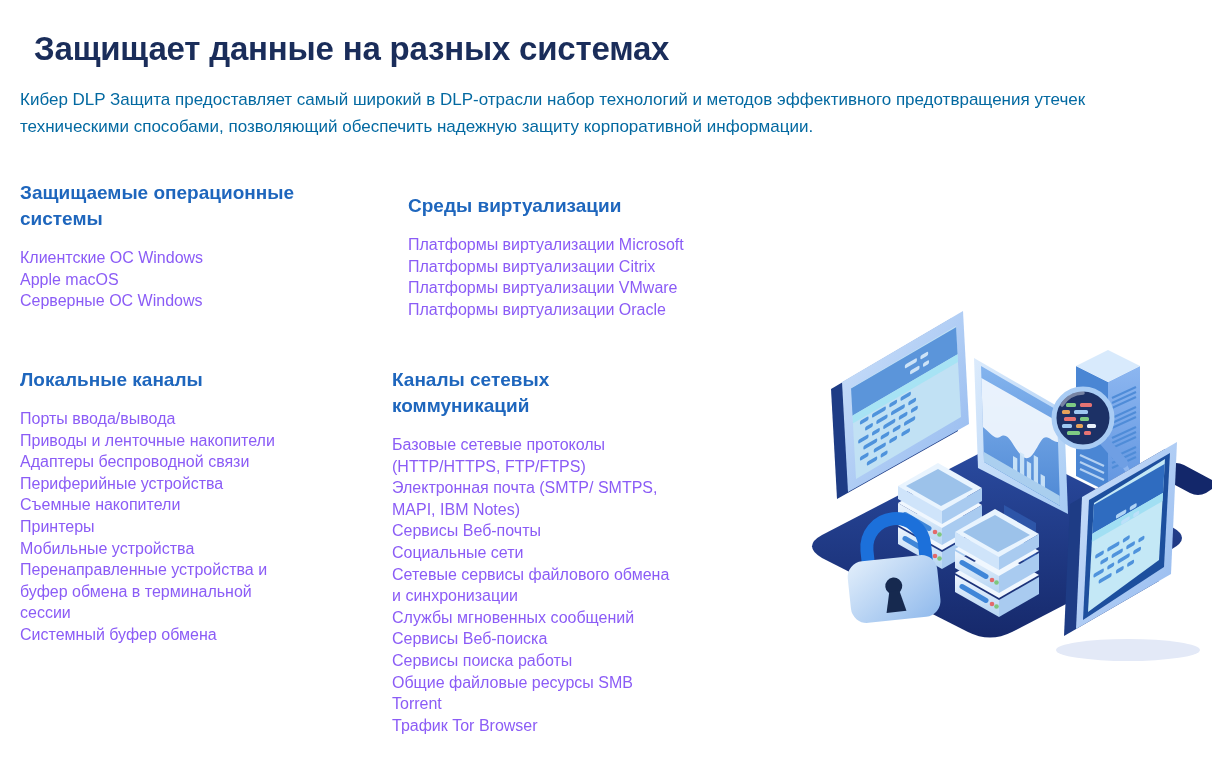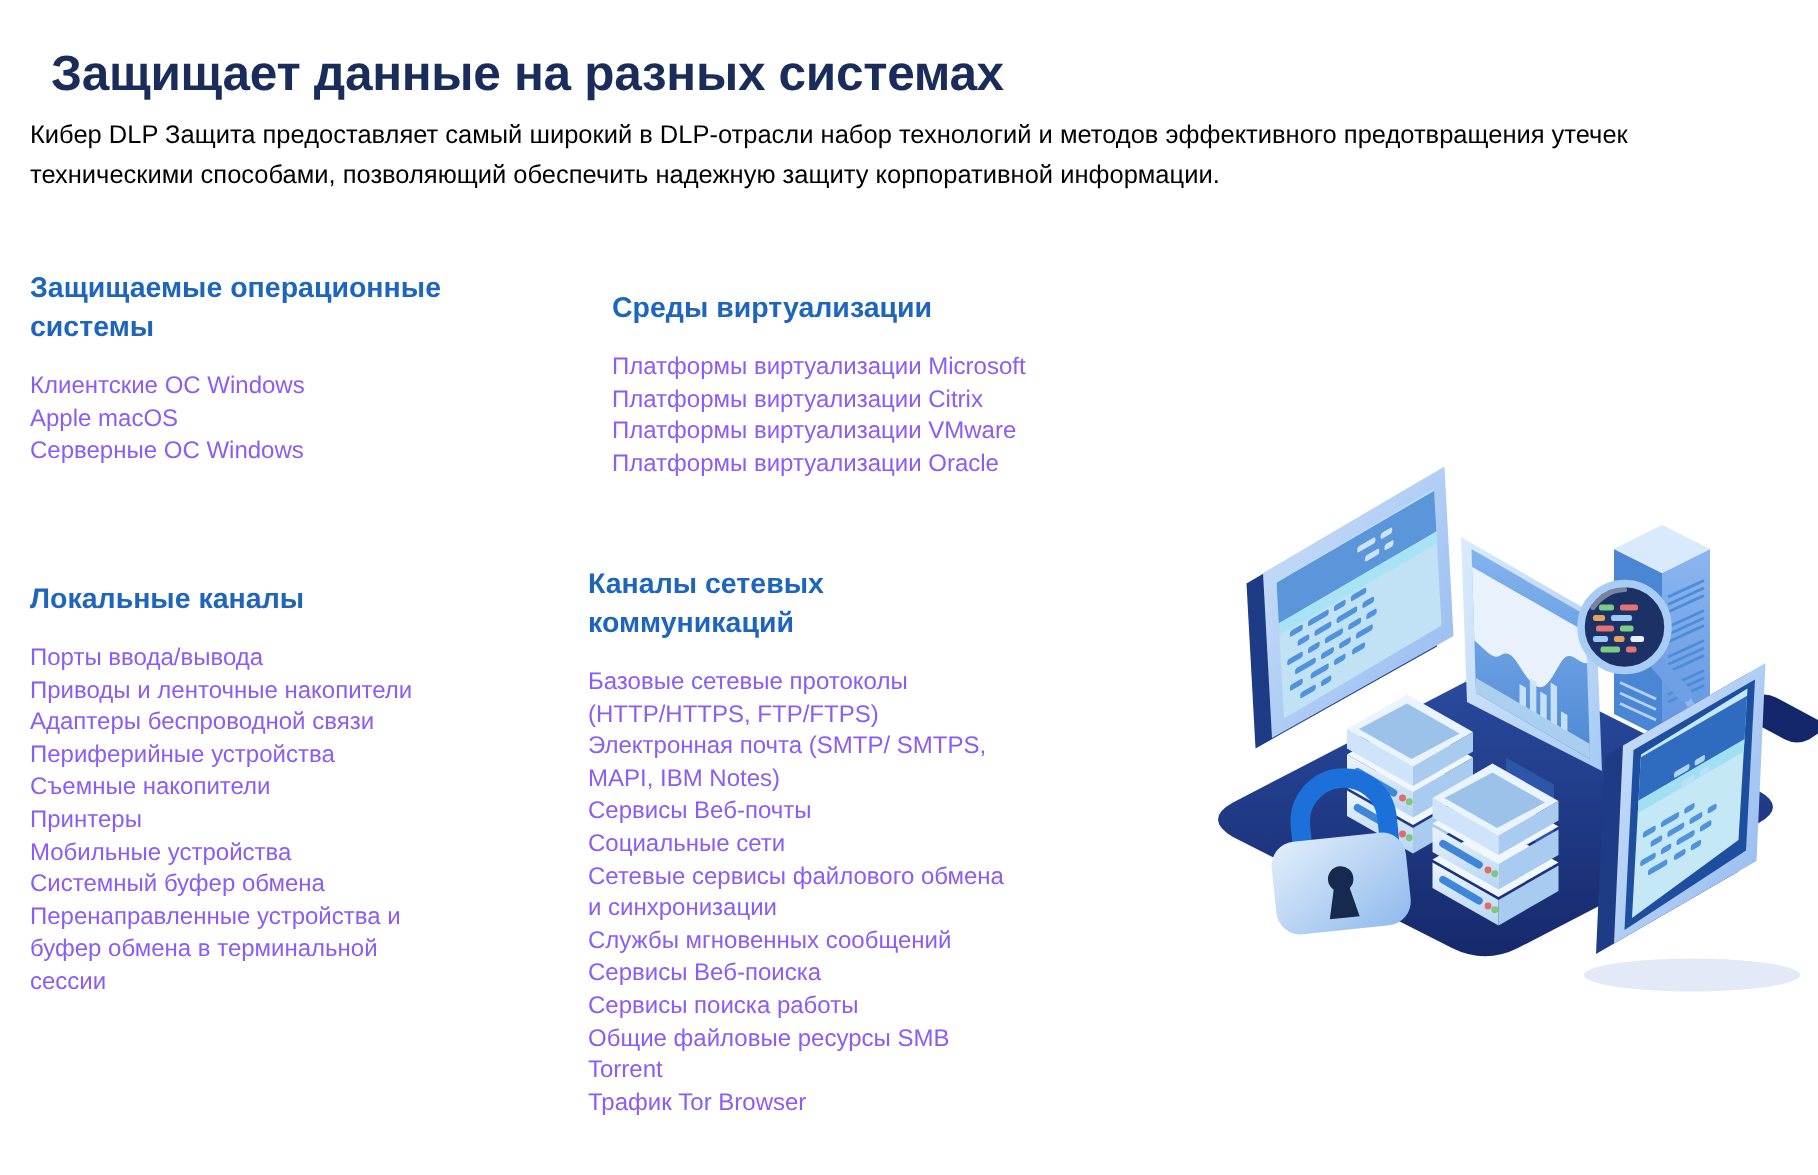--- a/index.html
+++ b/index.html
@@ -5,36 +5,36 @@
   html,body{margin:0;padding:0;}
   body{
     width:1212px;height:783px;position:relative;overflow:hidden;
     background:#ffffff;font-family:"Liberation Sans", sans-serif;
   }
   .page-title{
     position:absolute;left:20px;top:13px;margin:14px;
     font-size:33px;line-height:44px;font-weight:700;color:#1a2d5a;letter-spacing:-0.2px;
   }
   .page-desc{
-    position:absolute;left:20px;top:76px;margin:0;width:1130px;
-    font-size:17px;line-height:27px;color:#000000;white-space:pre-line;
+    position:absolute;left:20px;top:86px;margin:0;width:1130px;
+    font-size:17px;line-height:27px;color:#0369a1;white-space:pre-line;
   }
   .sec{position:absolute;}
   .sec h3{
     margin:0 0 15px;font-size:19px;line-height:26px;font-weight:700;
     color:#1e66bd;white-space:pre-line;
   }
   .sec ul{margin:0;padding:0;list-style:none;}
   .sec li{
     font-size:16px;line-height:21.6px;color:#8b5cf6;white-space:pre-line;
   }
   .sec-os{left:20px;top:180px;width:340px;}
   .sec-virt{left:408px;top:193px;width:330px;}
-  .sec-local{left:20px;top:367px;width:280px;margin-top:20px;}
-  .sec-net{left:392px;top:377px;width:312px;}
+  .sec-local{left:20px;top:367px;width:280px;}
+  .sec-net{left:392px;top:367px;width:312px;}
   .illustration{position:absolute;left:790px;top:290px;width:430px;height:400px;}
 </style>
 </head>
 <body>
 
 <main>
 
   <h1 class="page-title">Защищает данные на разных системах</h1>
 
   <p class="page-desc">Кибер DLP Защита предоставляет самый широкий в DLP-отрасли набор технологий и методов эффективного предотвращения утечек
@@ -66,24 +66,24 @@
     <h3>Локальные каналы</h3>
     <ul>
 
     <li>Порты ввода/вывода</li>
         <li>Приводы и ленточные накопители</li>
         <li>Адаптеры беспроводной связи</li>
         <li>Периферийные устройства</li>
         <li>Съемные накопители</li>
         <li>Принтеры</li>
         <li>Мобильные устройства</li>
-        <li>Системный буфер обмена</li>
         <li>Перенаправленные устройства и
 буфер обмена в терминальной
 сессии</li>
+        <li>Системный буфер обмена</li>
       </ul>
   </section>
 
   <section class="sec sec-net">
     <h3>Каналы сетевых
 коммуникаций</h3>
     <ul>
 
     <li>Базовые сетевые протоколы
 (HTTP/HTTPS, FTP/FTPS)</li>

